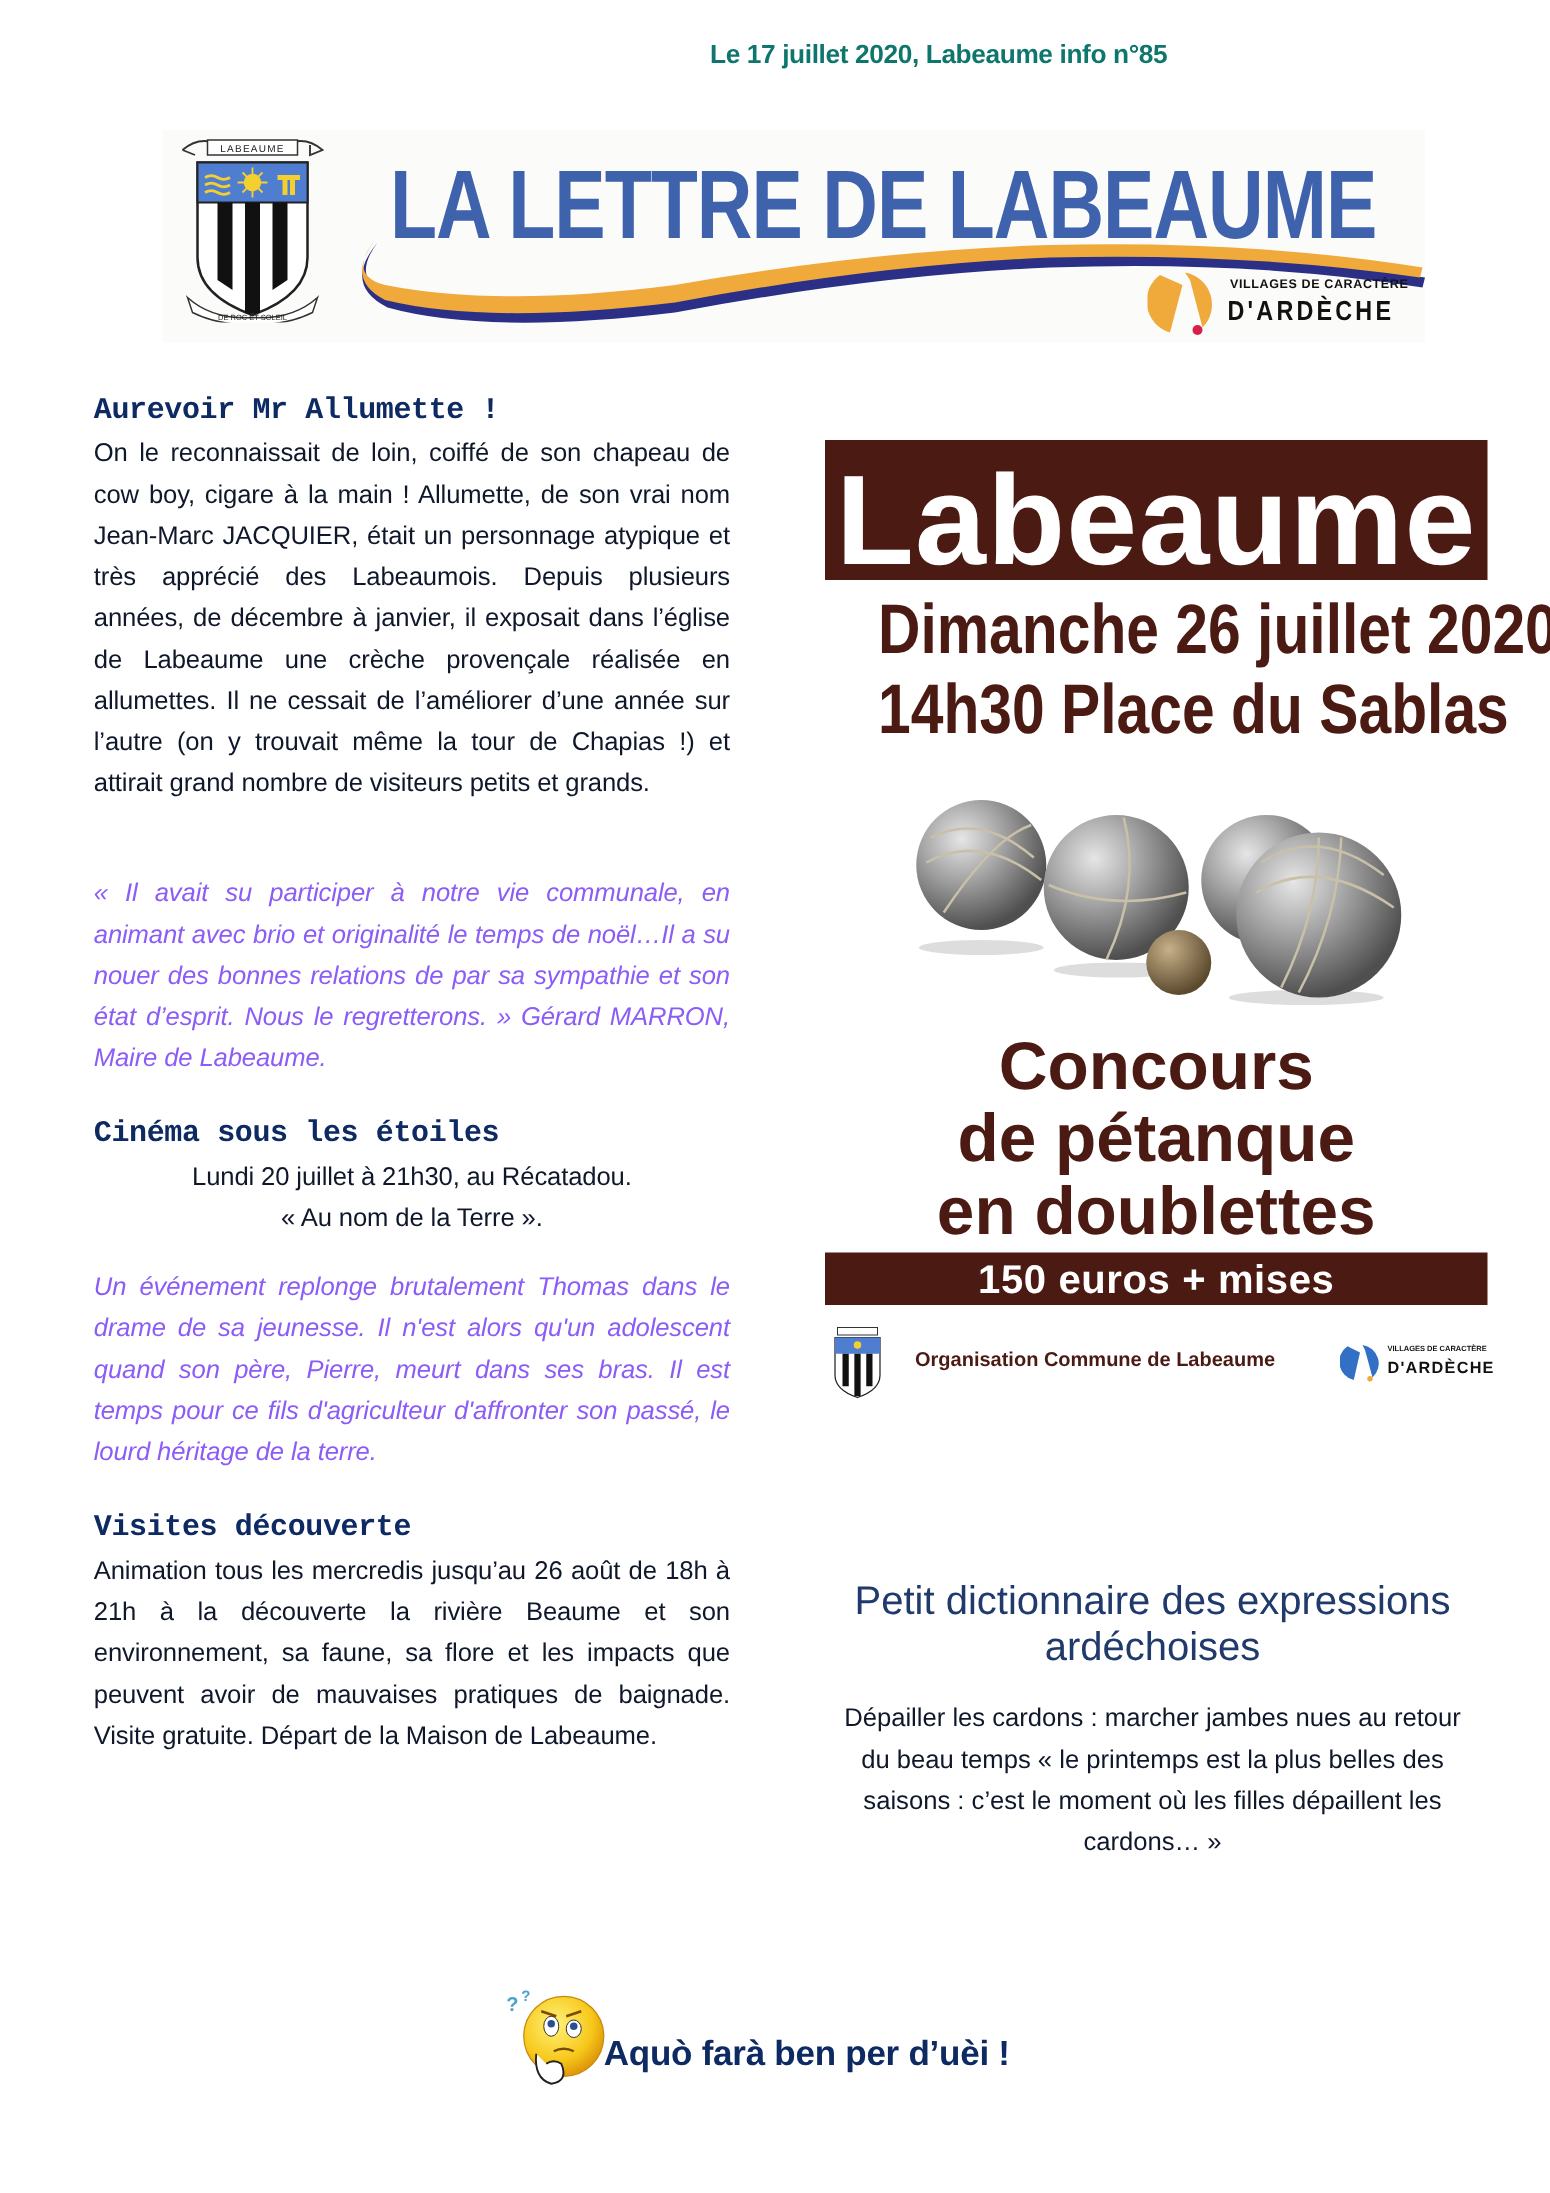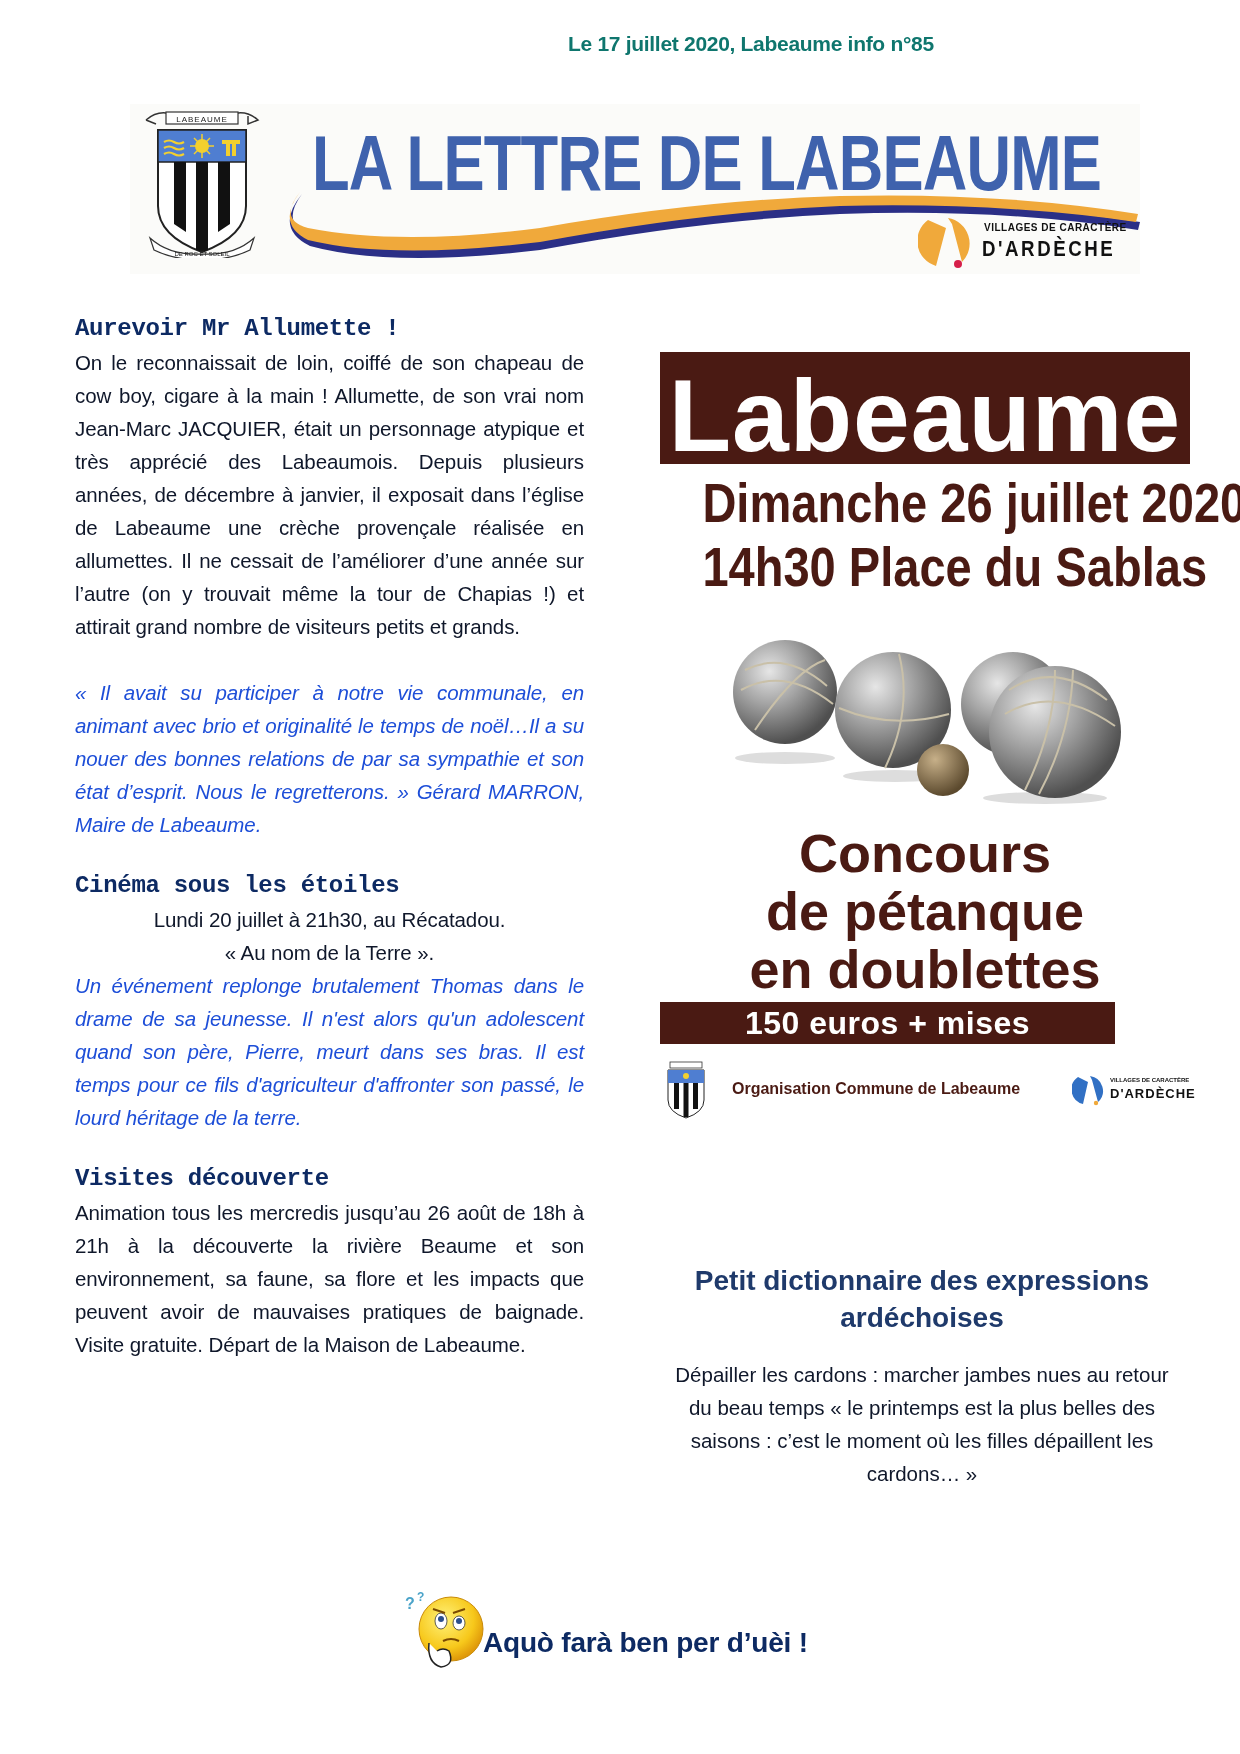--- a/index.html
+++ b/index.html
@@ -30,21 +30,21 @@
   
   .left-col { position: absolute; left: 75px; top: 312px; width: 509px; }
   .section-title {
     font-family: Liberation Mono, monospace; font-size: 24px; color: #0d2a63;
     line-height: 34px; letter-spacing: -0.3px;
   }
   .body-text {
     font-family: "Liberation Sans", sans-serif; font-size: 20.5px; line-height: 33px;
     color: #0f172a; text-align: justify; font-weight: 300; letter-spacing: -0.1px;
   }
-  .body-text.italic { font-style: italic; color: #1d4ed8; }
+  .body-text.italic { font-style: italic; color: #8b5cf6; margin-top: 22px; }
   .body-text.left { text-align: center; }
   .gap-1 { height: 33px; }
   .gap-2 { height: 28px; }
 
   
   .poster { position: absolute; left: 660px; top: 352px; width: 530px; height: 780px; }
   .poster-head {
     position: absolute; left: 0; top: 0; width: 530px; height: 112px; background: #4a1a13;
   }
   .poster-head span {
@@ -62,38 +62,38 @@
   .boules { position: absolute; left: 55px; top: 278px; width: 420px; height: 180px; }
   .poster-contest {
     position: absolute; left: 0; width: 530px; text-align: center;
     font-family: "Liberation Sans", sans-serif; font-weight: bold; font-size: 54px; color: #4a1a13;
     line-height: 58px; white-space: nowrap;
   }
   .poster-contest.l1 { top: 472px; }
   .poster-contest.l2 { top: 530px; }
   .poster-contest.l3 { top: 588px; }
   .poster-prize {
-    position: absolute; left: 0; top: 650px; width: 455px; height: 42px; background: #4a1a13;
+    position: absolute; left: 0; top: 650px; width: 530px; height: 42px; background: #4a1a13;
     text-align: center; font-family: "Liberation Sans", sans-serif; font-weight: bold;
     font-size: 32px; line-height: 42px; color: #ffffff; letter-spacing: 0.5px;
   }
   .poster-footer { position: absolute; left: 0; top: 706px; width: 530px; height: 66px; }
   .mini-crest { position: absolute; left: 2px; top: 2px; width: 48px; height: 60px; }
   .org-text {
     position: absolute; left: 72px; top: 22px; font-family: "Liberation Sans", sans-serif;
     font-weight: bold; font-size: 16px; color: #4a1a13; white-space: nowrap;
   }
   .mini-vca { position: absolute; left: 412px; top: 14px; width: 120px; height: 40px; }
   .mini-vca .m { position: absolute; left: 0; top: 2px; width: 32px; height: 32px; }
   .mini-vca .s1 { position: absolute; left: 38px; top: 5px; font-size: 6px; font-weight: bold; color:#111; white-space: nowrap; }
   .mini-vca .s2 { position: absolute; left: 38px; top: 14px; font-size: 13px; font-weight: bold; color:#111; letter-spacing: 1px; white-space: nowrap; }
 
   
   .dict { position: absolute; left: 672px; top: 1262px; width: 500px; text-align: center; }
-  .dict-title { font-family: "Liberation Sans", sans-serif; font-size: 28px; line-height: 37px; color: #1f3a6b; font-weight: bold; }
+  .dict-title { font-family: "Liberation Sans", sans-serif; font-size: 32px; line-height: 37px; color: #1f3a6b; }
   .dict-gap { height: 22px; }
   .dict-text { font-family: "Liberation Sans", sans-serif; font-size: 20.5px; line-height: 33px; color: #0f172a; font-weight: 300; }
 
   
   .smiley { position: absolute; left: 403px; top: 1585px; width: 92px; height: 90px; }
   .footer-text {
     position: absolute; left: 483px; top: 1627px;
     font-family: "Liberation Sans", sans-serif; font-weight: bold; font-size: 28px; color: #0d2a63;
     letter-spacing: -0.2px; white-space: nowrap;
   }

